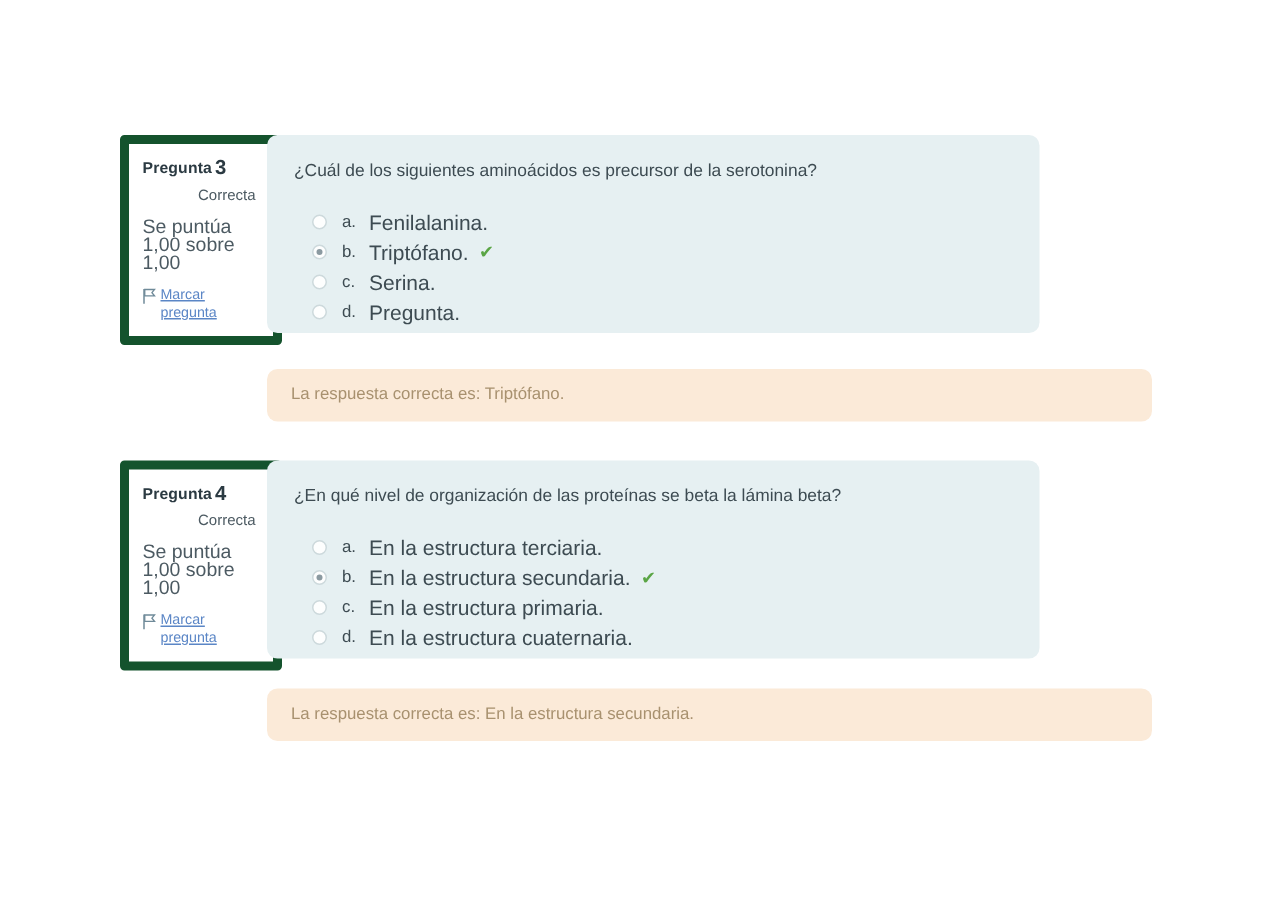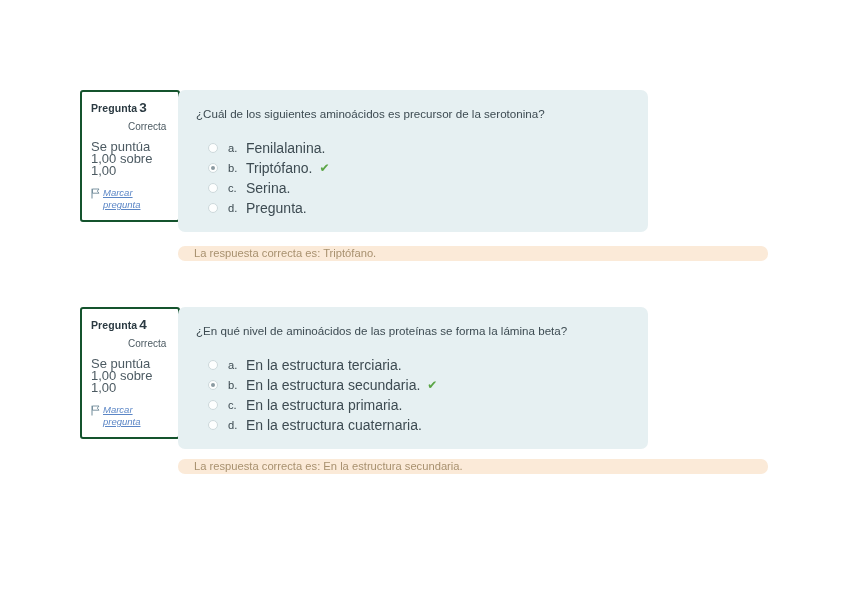--- a/index.html
+++ b/index.html
@@ -30,21 +30,21 @@
     width: 688px;
   }
 
   
   .info-box {
     position: absolute;
     left: 0;
     top: 0;
     width: 78px;
     background: #ffffff;
-    border: 2px solid #14532d;
+    border: 6px solid #14532d;
     border-radius: 3px;
     padding: 8px 9px 9px 9px;
     box-sizing: content-box;
   }
   .info-title {
     font-size: 10.5px;
     font-weight: bold;
     color: #2b3a42;
     letter-spacing: 0.1px;
     white-space: nowrap;
@@ -78,32 +78,31 @@
     width: 9px;
     height: 11px;
     margin-top: 1px;
   }
   .flag-link {
     font-size: 9.5px;
     line-height: 12px;
     color: #5b86c6;
     text-decoration: underline;
     cursor: pointer;
-    font-style: italic;
   }
 
   
   .q-panel {
     position: absolute;
     left: 98px;
     top: 0;
-    width: 470px;
+    width: 515px;
     background: #e6f0f2;
     border-radius: 7px;
-    padding: 16px 18px 14px 18px;
+    padding: 16px 18px 4px 18px;
     box-sizing: border-box;
   }
   .q-stem {
     font-size: 11.6px;
     line-height: 16px;
     color: #3d4b52;
     margin: 0 0 16px 0;
   }
   .answers {
     margin: 0;
@@ -156,21 +155,21 @@
     font-weight: bold;
   }
 
   
   .feedback {
     position: absolute;
     left: 98px;
     width: 590px;
     background: #fbead8;
     border-radius: 7px;
-    padding: 0 16px;
+    padding: 10px 16px;
     box-sizing: border-box;
     font-size: 11.2px;
     color: #a8916f;
     line-height: 15px;
   }
 </style>
 </head>
 <body>
 
 <div class="page">
@@ -229,21 +228,21 @@
       <div class="flag-row">
         <svg class="flag-icon" viewBox="0 0 9 11">
           <path d="M1 0.7 L1 10.5" stroke="#6f8a99" stroke-width="1" fill="none"></path>
           <path d="M1.5 1 L8 1 L6.3 3.1 L8 5.2 L1.5 5.2 Z" fill="none" stroke="#6f8a99" stroke-width="0.9"></path>
         </svg>
         <span class="flag-link">Marcar pregunta</span>
       </div>
     </div>
 
     <div class="q-panel">
-      <p class="q-stem">¿En qué nivel de aminoácidos de las proteínas se forma la lámina beta?</p>
+      <p class="q-stem">¿En qué nivel de organización de las proteínas se beta la lámina beta?</p>
       <ul class="answers">
         <li class="answer">
           <span class="radio"></span>
           <span class="ans-letter">a.</span>
           <span class="ans-text">En la estructura terciaria.</span>
         </li>
         <li class="answer">
           <span class="radio checked"></span>
           <span class="ans-letter">b.</span>
           <span class="ans-text">En la estructura secundaria.</span>

